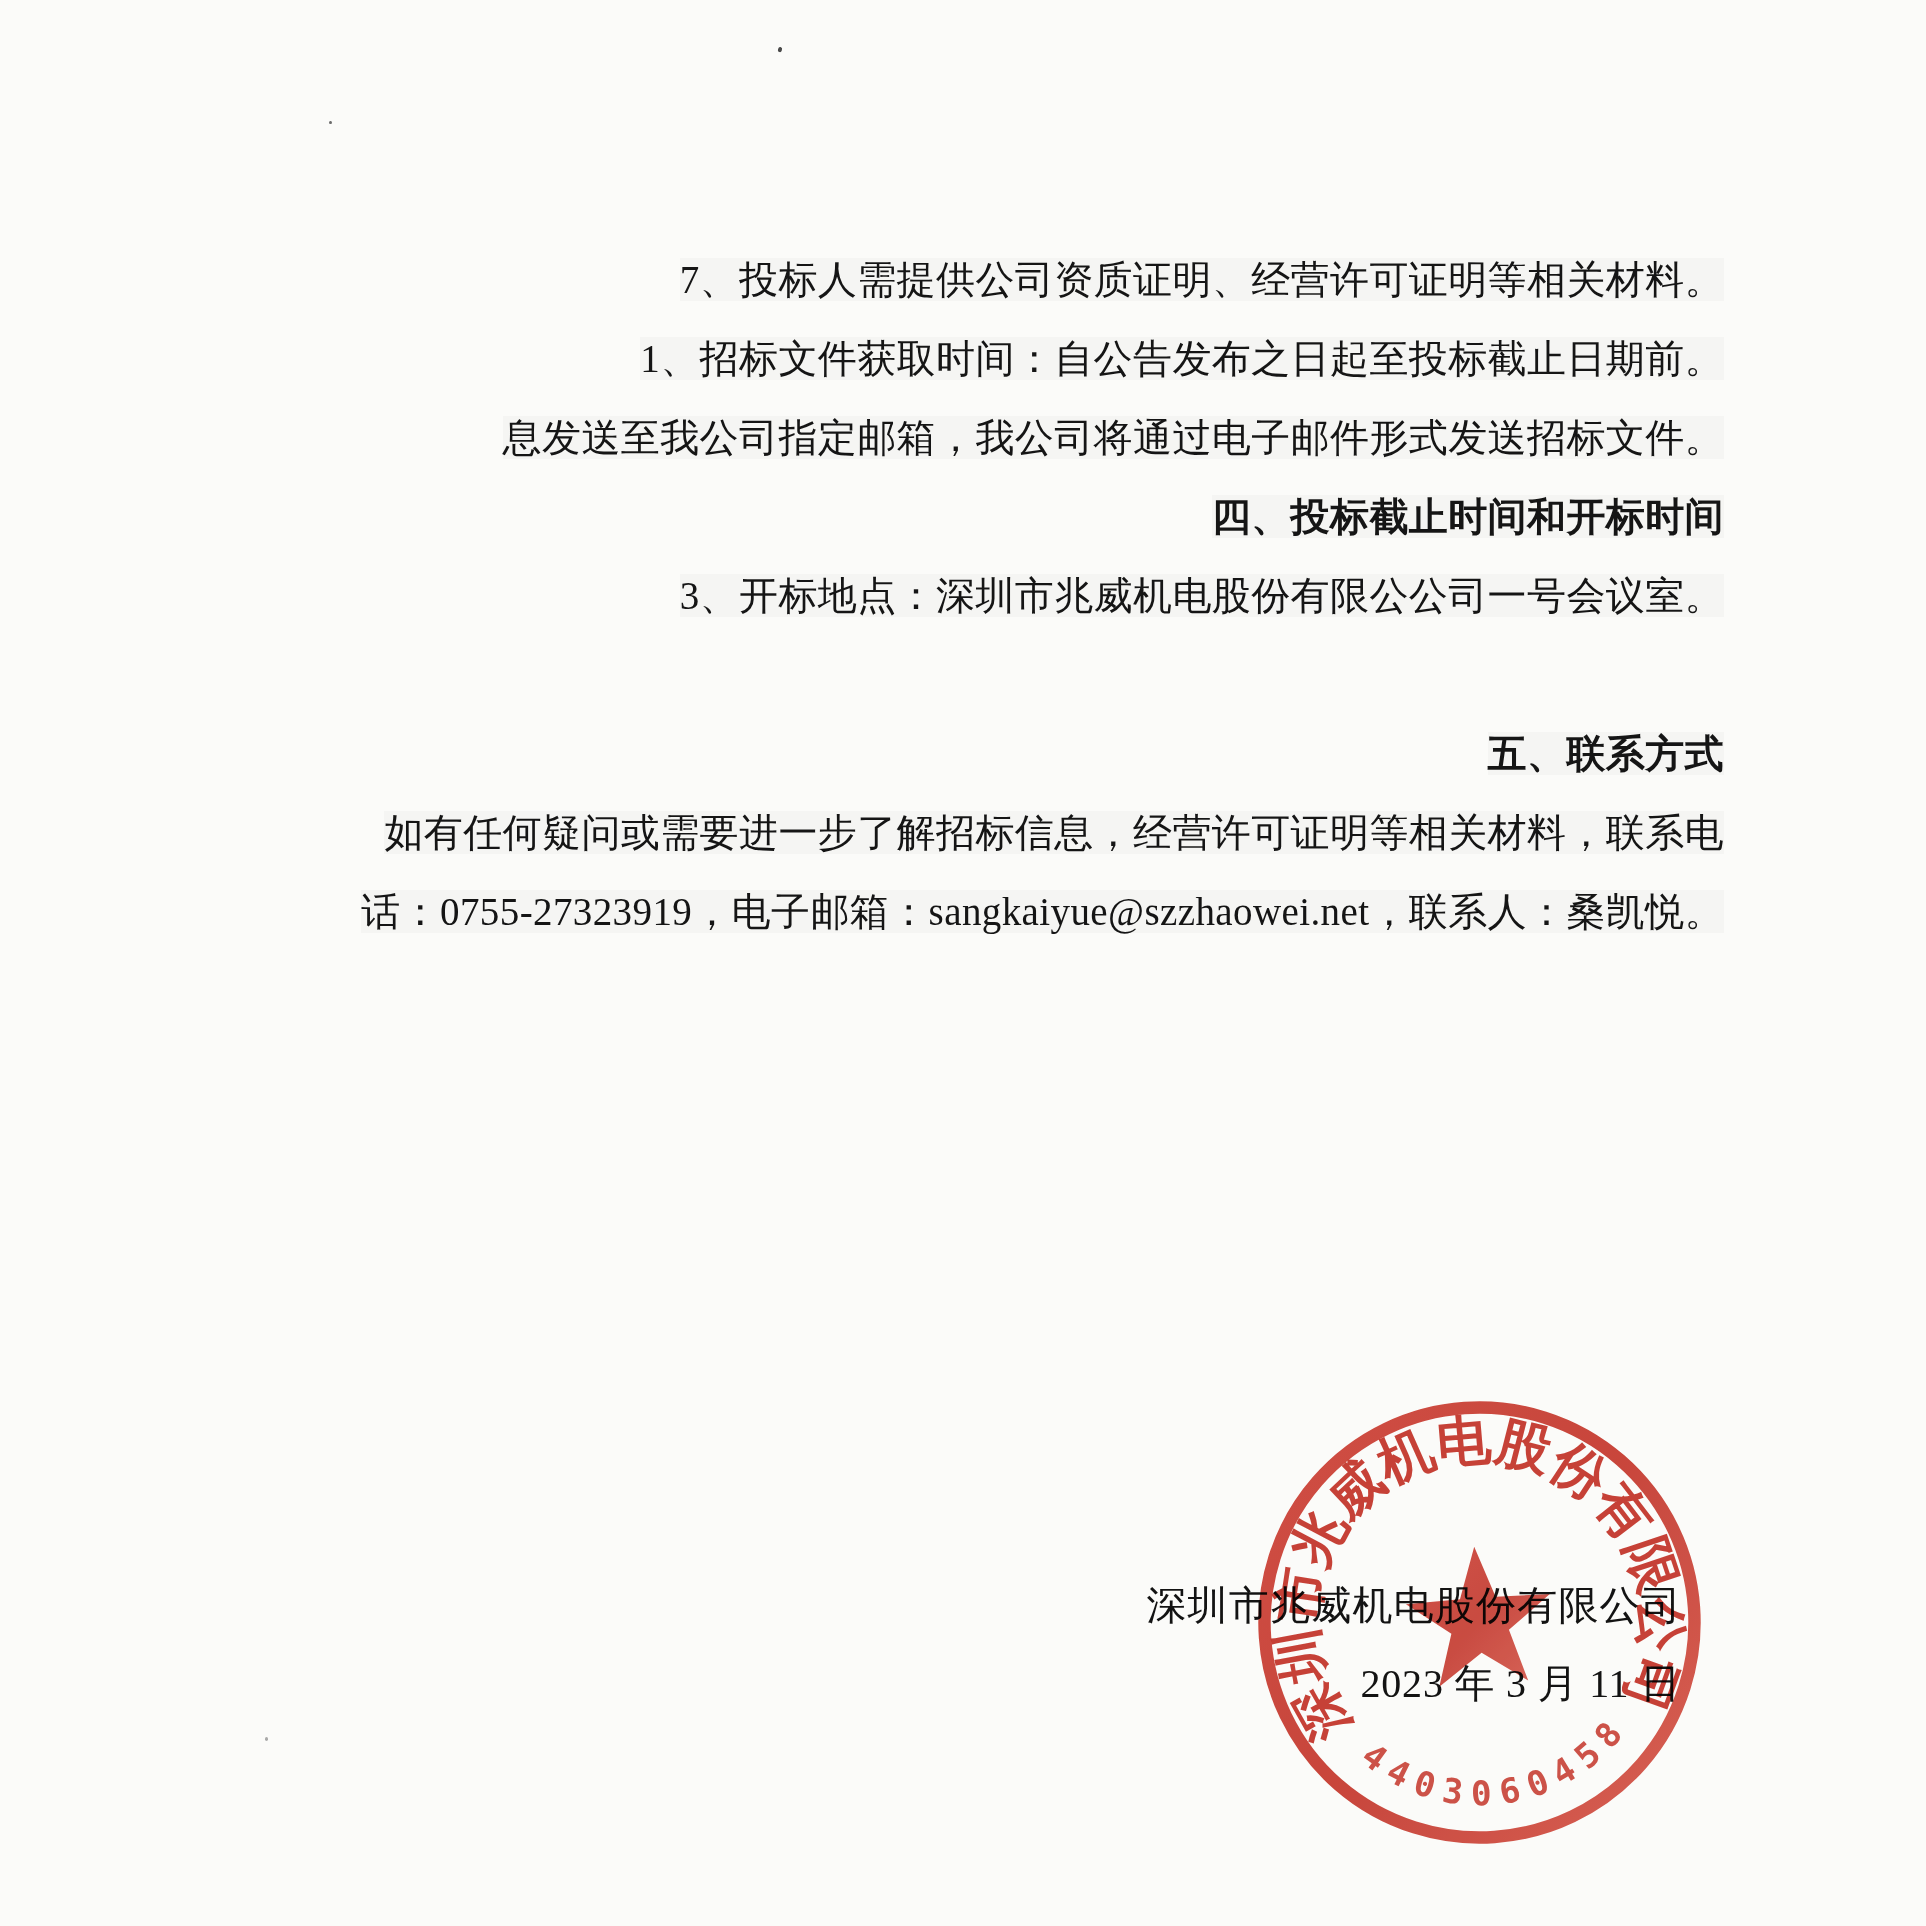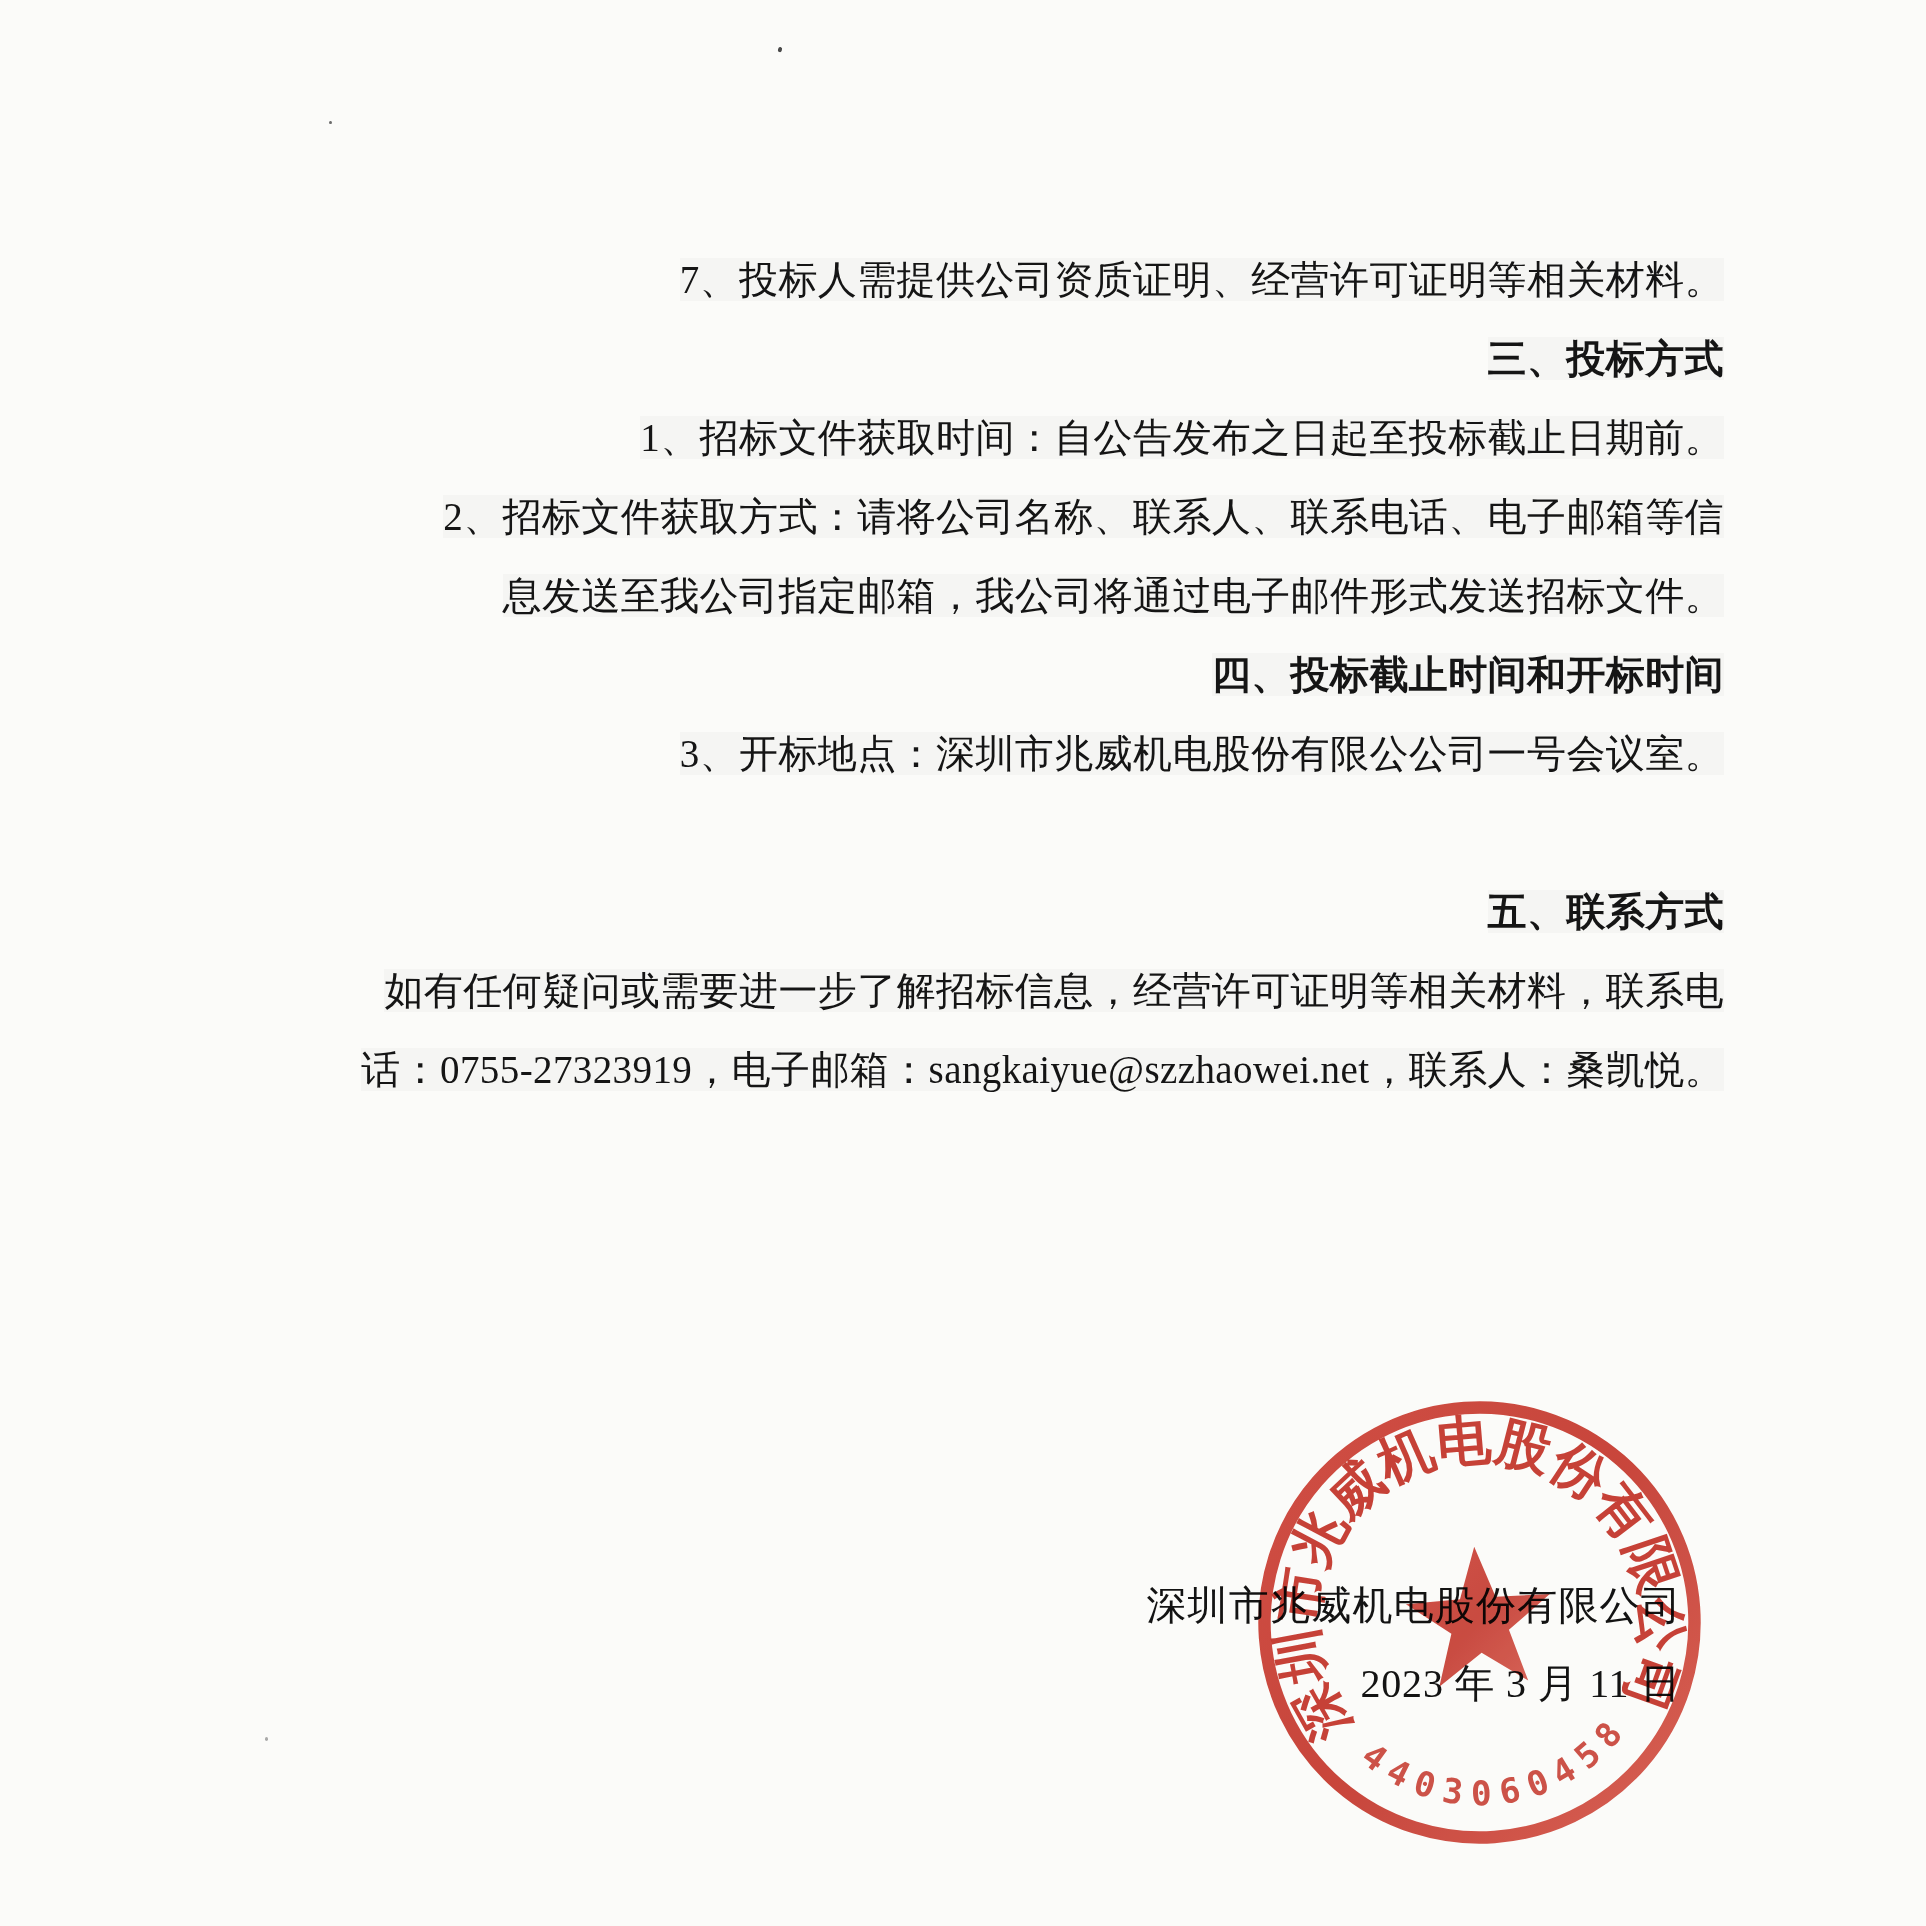--- a/index.html
+++ b/index.html
@@ -57,23 +57,21 @@
   .speck-2 { left:329px;  top:121px;  width:2.7px;  height:3.1px;  background:#6c6c6c; }
   .speck-3 { left:265px;  top:1737px; width:3.1px;  height:3.5px;  background:#8d8d8d; opacity:.75; }
 </style>
 </head>
 <body>
 
 <div class="page">
 
   <div class="doc">
     <div class="line indent"><span>7、投标人需提供公司资质证明、经营许可证明等相关材料。</span></div>
-    <div class="line heading"><span>三、投标方式</span></div>
     <div class="line indent"><span>1、招标文件获取时间：自公告发布之日起至投标截止日期前。</span></div>
-    <div class="line indent"><span>2、招标文件获取方式：请将公司名称、联系人、联系电话、电子邮箱等信</span></div>
     <div class="line"><span>息发送至我公司指定邮箱，我公司将通过电子邮件形式发送招标文件。</span></div>
     <div class="line heading"><span>四、投标截止时间和开标时间</span></div>
     <div class="line indent"><span>3、开标地点：深圳市兆威机电股份有限公公司一号会议室。</span></div>
     <div class="line heading gap-before"><span>五、联系方式</span></div>
     <div class="line indent"><span>如有任何疑问或需要进一步了解招标信息，经营许可证明等相关材料，联系电</span></div>
     <div class="line"><span>话：0755-27323919，电子邮箱：sangkaiyue@szzhaowei.net，联系人：桑凯悦。</span></div>
   </div>
 
   <div class="sig sig-company">深圳市兆威机电股份有限公司</div>
   <div class="sig sig-date">2023 年 3 月 11 日</div>

